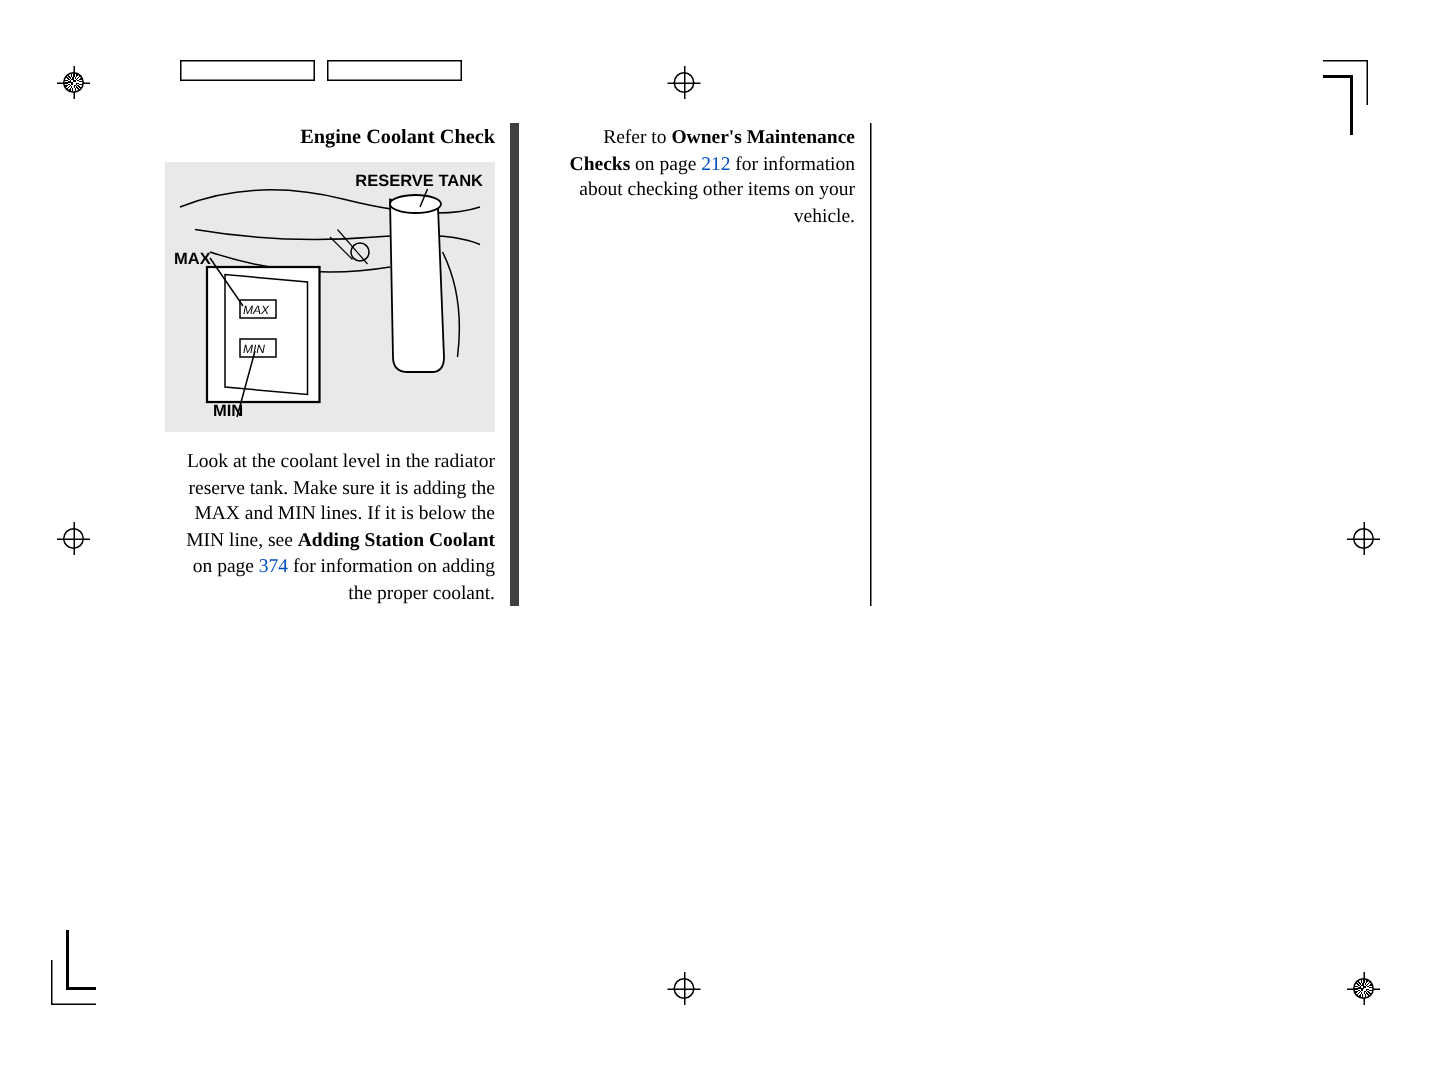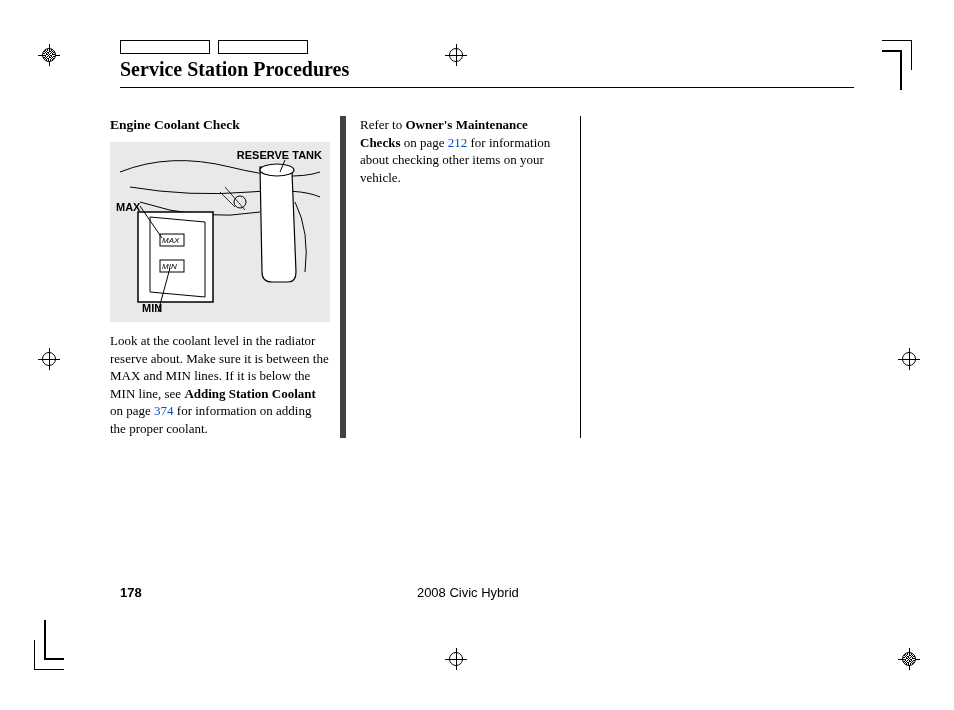--- a/index.html
+++ b/index.html
@@ -75,20 +75,21 @@
     font-size: 20px;
     margin-left: 20px;
     padding-bottom: 6px;
     border-bottom: 1.5px solid #000;
     margin-right: 0;
   }
   .columns {
     margin-top: 28px;
     display: flex;
     gap: 0;
+    text-align: right;
   }
   .col {
     width: 240px;
     padding: 0 10px;
     font-size: 13px;
     line-height: 1.35;
     color: #000;
   }
   .col + .col {
     border-left: 6px solid #404040;
@@ -176,21 +177,20 @@
 <div class="corner bl thin" style="bottom:40px;left:34px"></div>
 <div class="corner bl" style="bottom:50px;left:44px;width:20px;height:40px"></div>
 
 <div class="page">
 
   <div class="header-boxes">
     <div class="header-box"></div>
     <div class="header-box"></div>
   </div>
 
-  <h1 class="page-title">Service Station Procedures</h1>
 
   <div class="columns">
 
     <div class="col">
       <h3>Engine Coolant Check</h3>
 
       <div class="diagram">
         <span class="label" style="top:6px;right:8px">RESERVE TANK</span>
         <span class="label" style="top:58px;left:6px">MAX</span>
         <span class="label" style="bottom:6px;left:32px">MIN</span>
@@ -215,32 +215,28 @@
           <line x1="30" y1="64" x2="52" y2="96" stroke="#000" stroke-width="1"></line>
           <line x1="48" y1="170" x2="60" y2="126" stroke="#000" stroke-width="1"></line>
 
           <circle cx="130" cy="60" r="6" stroke="#000" fill="none"></circle>
           <path d="M110 50 L125 65 M115 45 L135 68" stroke="#000" stroke-width="0.8"></path>
           <path d="M185 60 Q200 90 195 130" stroke="#000" fill="none" stroke-width="1"></path>
         </svg>
       </div>
 
       <p>
-        <span>Look at the coolant level in the radiator reserve about. Make sure it is between the MAX and MIN lines. If it is below the MIN line, see </span><span class="bold">Adding Station Coolant</span><span> on page </span><span class="link">374</span><span> for information on adding the proper coolant.</span>
+        <span>Look at the coolant level in the radiator reserve tank. Make sure it is adding the MAX and MIN lines. If it is below the MIN line, see </span><span class="bold">Adding Station Coolant</span><span> on page </span><span class="link">374</span><span> for information on adding the proper coolant.</span>
       </p>
     </div>
 
     <div class="col">
       <p>
         <span>Refer to </span><span class="bold">Owner's Maintenance Checks</span><span> on page </span><span class="link">212</span><span> for information about checking other items on your vehicle.</span>
       </p>
     </div>
 
     <div class="col" style="border-left:1px solid #000"></div>
 
   </div>
 
-  <div class="footer">
-    <span class="page-num">178</span>
-    <span class="footer-title">2008  Civic  Hybrid</span>
-  </div>
 
 </div>
 
 </body></html>

